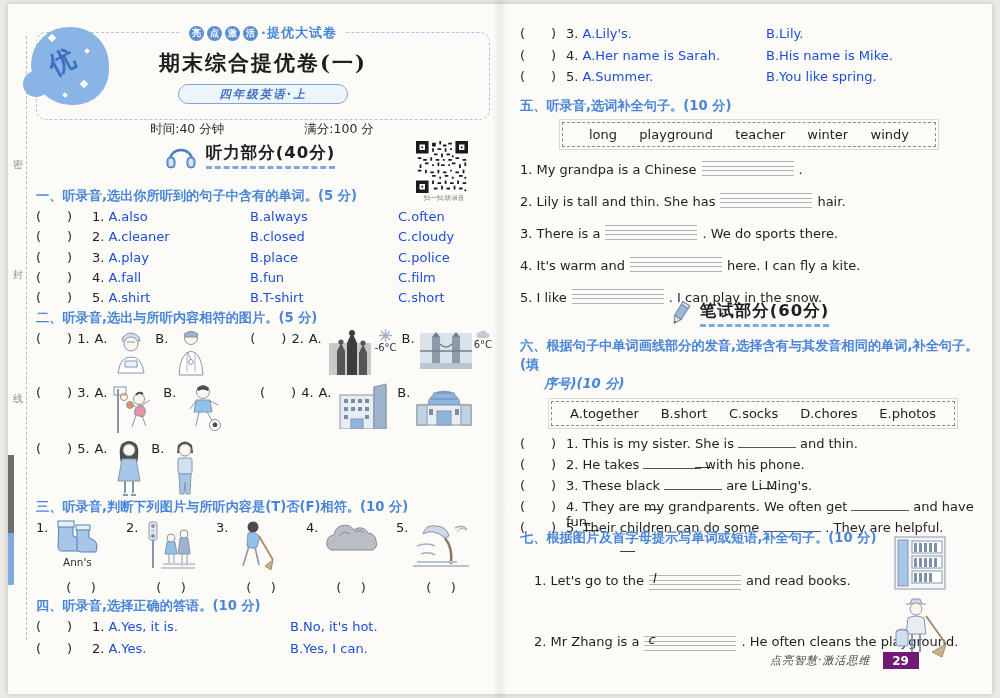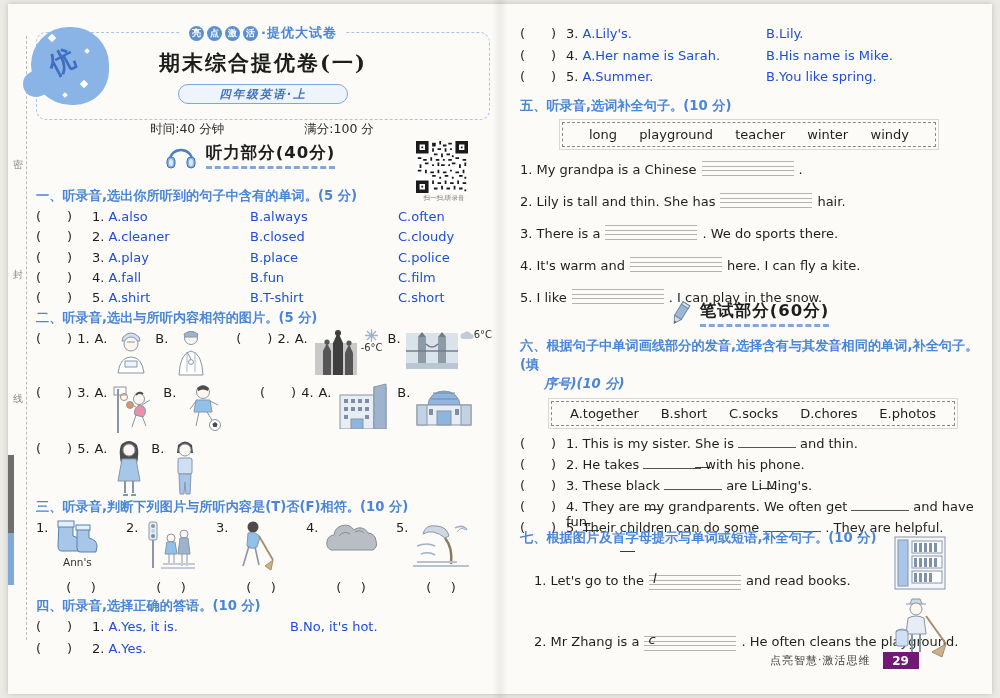--- a/index.html
+++ b/index.html
@@ -56,21 +56,21 @@
   .row4r{display:grid;grid-template-columns:46px 200px auto;align-items:baseline;height:21.5px;font-size:13px;color:#1f1f1f;}
   .wordbox{border:1px dashed #8a8a8a;box-shadow:0 0 0 2px #fcfbf8,0 0 0 3px #d8d8d8;display:flex;justify-content:space-between;padding:4px 26px;font-size:13px;color:#1f1f1f;}
   .sent{font-size:13px;color:#1f1f1f;}
   .wl{display:inline-block;width:92px;height:15px;margin:0 5px;vertical-align:-2px;background-image:repeating-linear-gradient(to bottom,#b3b3b3 0,#b3b3b3 1px,transparent 1px,transparent 4.6px);}
   .wl .hint{font-style:italic;font-size:13px;color:#222;position:relative;top:-4px;left:4px;line-height:1;}
   .bl{display:inline-block;width:58px;border-bottom:1px solid #555;height:12px;vertical-align:baseline;margin:0 4px;}
   .ul{border-bottom:1.5px solid #3a3a3a;padding-bottom:16px;}
   .row6{display:grid;grid-template-columns:46px auto;align-items:baseline;height:20.8px;font-size:13px;color:#1f1f1f;}
   .s7img{position:absolute;}
   .footer{position:absolute;left:770px;top:652px;display:flex;align-items:center;gap:12px;}
-  .slogan{font-family:"DejaVu Serif","Liberation Serif",serif;font-size:11px;color:#3e3e3e;letter-spacing:1px;}
+  .slogan{font-family:"DejaVu Serif","Liberation Serif",serif;font-style:italic;font-size:11px;color:#3e3e3e;letter-spacing:1px;}
   .pagetab{position:relative;width:36px;height:17px;background:#701a75;color:#fff;font-size:12px;font-weight:bold;display:flex;align-items:center;justify-content:center;}
   .pagetab::after{content:"";position:absolute;right:-10px;top:2px;width:12px;height:19px;background:#a8cbec;transform:skewX(-12deg);z-index:-1;}
   svg{display:block;}
 </style>
 </head>
 <body>
 
 <div class="stage">
   <div class="paper"></div>
   <div class="gutter"></div>
@@ -222,21 +222,21 @@
         <span style="display:inline-flex;align-items:flex-start;gap:2px">
           <svg width="52" height="40" viewBox="0 0 52 40">
             <rect x="0" y="4" width="52" height="36" fill="#dbe3ea"></rect>
             <rect x="12" y="8" width="8" height="26" fill="#8d9aa8"></rect>
             <path d="M12 8 l4 -5 4 5 z" fill="#6f7d8c"></path>
             <rect x="32" y="8" width="8" height="26" fill="#8d9aa8"></rect>
             <path d="M32 8 l4 -5 4 5 z" fill="#6f7d8c"></path>
             <path d="M0 22 h52 M20 15 q6 6 12 0" fill="none" stroke="#6f7d8c" stroke-width="1.6"></path>
             <rect x="0" y="34" width="52" height="6" fill="#b9c7d4"></rect>
           </svg>
-          <span style="display:inline-flex;flex-direction:row;align-items:center">
+          <span style="display:inline-flex;flex-direction:column;align-items:center">
             <svg width="14" height="10" viewBox="0 0 14 10">
               <path d="M3 9 a3 3 0 0 1 1-6 a4 4 0 0 1 7 1 a2.5 2.5 0 0 1 0 5 z" fill="#c3ccd6"></path>
             </svg>
             <span class="temp">6°C</span>
           </span>
         </span>
       </div>
     </div>
 
     <div class="s2row" style="margin-top:6px">
@@ -398,20 +398,21 @@
     <div class="stitle">四、听录音,选择正确的答语。(10 分)</div>
     <div style="margin-top:4px">
       <div class="row4">
         <span class="bk">(    )</span>
         <span><span>1.</span> <span class="opt">A.Yes, it is.</span></span>
         <span class="opt">B.No, it's hot.</span>
       </div>
       <div class="row4">
         <span class="bk">(    )</span>
         <span><span>2.</span> <span class="opt">A.Yes.</span></span>
+        <span class="opt">B.Yes, I can.</span>
       </div>
     </div>
   </div>
 
   <div class="sec" style="left:520px;top:26px;width:458px">
     <div class="row4r">
       <span class="bk">(    )</span>
       <span><span>3.</span> <span class="opt">A.Lily's.</span></span>
       <span class="opt">B.Lily.</span>
     </div>

